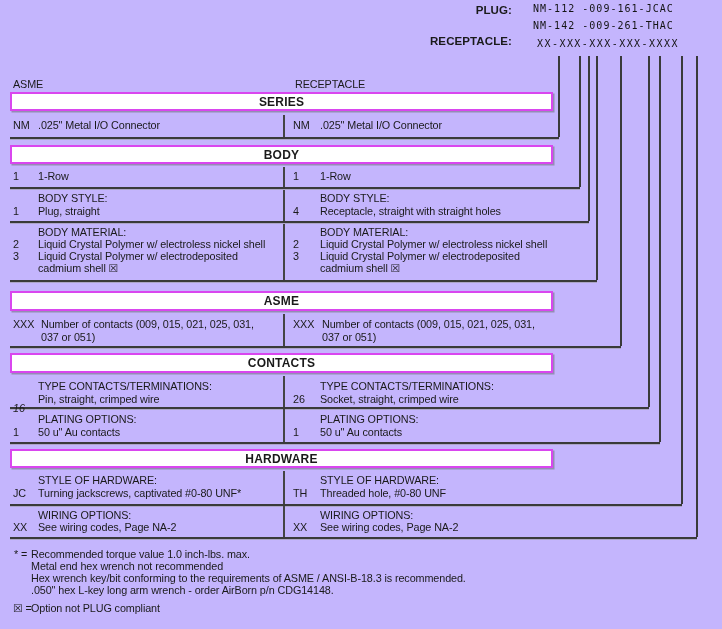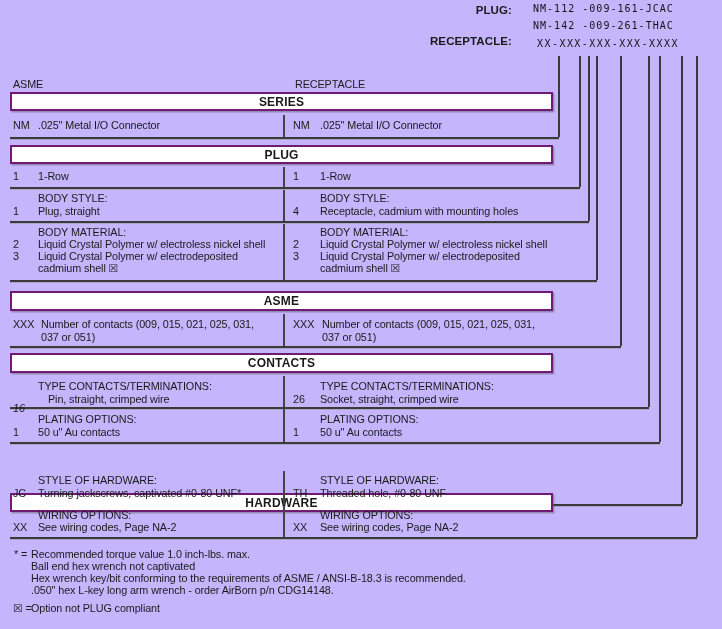--- a/index.html
+++ b/index.html
@@ -1,19 +1,19 @@
 <!DOCTYPE html>
 <html><head>
 <meta charset="utf-8">
 <style>
   html,body{margin:0;padding:0;background:#fff;}
   .canvas{position:relative;width:722px;height:629px;background:#c4b5fd;overflow:hidden;
           font-family:"Liberation Sans",sans-serif;color:#1a1a1a;}
   .t{position:absolute;white-space:nowrap;font-size:10.8px;line-height:12px;letter-spacing:-0.1px;color:#1a1a1a;}
-  .sec{position:absolute;border:2px solid #701a75;box-shadow:1.5px 1.5px 0 rgba(90,90,90,.45);
+  .sec{position:absolute;border:2px solid #d946ef;box-shadow:1.5px 1.5px 0 rgba(90,90,90,.45);
        display:flex;align-items:center;justify-content:center;
        font-size:12px;font-weight:bold;letter-spacing:0.2px;background:#fff;}
   .vline{position:absolute;width:1.5px;background:#3a3a3a;}
   .hrule{position:absolute;height:1.5px;background:#3a3a3a;box-shadow:0 1px 0 rgba(150,150,150,.5);}
   .divider{position:absolute;width:1.5px;background:#444;left:283px;}
   .pn-lbl{position:absolute;font-size:11.5px;font-weight:bold;letter-spacing:0.1px;width:200px;text-align:right;white-space:nowrap;}
   .pn-val{position:absolute;font-family:"DejaVu Sans Mono",monospace;font-size:10px;letter-spacing:1.02px;white-space:nowrap;color:#141414;}
   .pattern{letter-spacing:1.45px;}
 </style>
 </head>
@@ -44,24 +44,24 @@
   <div class="hrule" style="left:10px;top:346px;width:611px;"></div>
   <div class="hrule" style="left:10px;top:407px;width:639px;"></div>
   <div class="hrule" style="left:10px;top:442px;width:650px;"></div>
   <div class="hrule" style="left:10px;top:504px;width:672px;"></div>
   <div class="hrule" style="left:10px;top:537px;width:687px;"></div>
 
   <span class="t" style="left:13px;top:78px;">ASME</span>
   <span class="t" style="left:295px;top:78px;">RECEPTACLE</span>
 
   <div class="sec" style="left:10px;top:92px;width:539px;height:15px;">SERIES</div>
-  <div class="sec" style="left:10px;top:145px;width:539px;height:15px;">PLUG</div>
+  <div class="sec" style="left:10px;top:145px;width:539px;height:15px;">BODY</div>
   <div class="sec" style="left:10px;top:291px;width:539px;height:16px;">ASME</div>
   <div class="sec" style="left:10px;top:353px;width:539px;height:16px;">CONTACTS</div>
-  <div class="sec" style="left:10px;top:449px;width:539px;height:15px;margin-top:44px;">HARDWARE</div>
+  <div class="sec" style="left:10px;top:449px;width:539px;height:15px;">HARDWARE</div>
 
   <div class="divider" style="top:115px;height:22px;"></div>
   <div class="divider" style="top:167px;height:20px;"></div>
   <div class="divider" style="top:190px;height:31px;"></div>
   <div class="divider" style="top:224px;height:56px;"></div>
   <div class="divider" style="top:314px;height:32px;"></div>
   <div class="divider" style="top:376px;height:31px;"></div>
   <div class="divider" style="top:409px;height:33px;"></div>
   <div class="divider" style="top:471px;height:33px;"></div>
   <div class="divider" style="top:506px;height:31px;"></div>
@@ -74,21 +74,21 @@
   <span class="t" style="left:13px;top:170px;">1</span>
   <span class="t" style="left:38px;top:170px;">1-Row</span>
   <span class="t" style="left:293px;top:170px;">1</span>
   <span class="t" style="left:320px;top:170px;">1-Row</span>
 
   <span class="t" style="left:38px;top:192px;">BODY STYLE:</span>
   <span class="t" style="left:320px;top:192px;">BODY STYLE:</span>
   <span class="t" style="left:13px;top:205px;">1</span>
   <span class="t" style="left:38px;top:205px;">Plug, straight</span>
   <span class="t" style="left:293px;top:205px;">4</span>
-  <span class="t" style="left:320px;top:205px;">Receptacle, cadmium with mounting holes</span>
+  <span class="t" style="left:320px;top:205px;">Receptacle, straight with straight holes</span>
 
   <span class="t" style="left:38px;top:226px;">BODY MATERIAL:</span>
   <span class="t" style="left:320px;top:226px;">BODY MATERIAL:</span>
   <span class="t" style="left:13px;top:238px;">2</span>
   <span class="t" style="left:38px;top:238px;">Liquid Crystal Polymer w/ electroless nickel shell</span>
   <span class="t" style="left:293px;top:238px;">2</span>
   <span class="t" style="left:320px;top:238px;">Liquid Crystal Polymer w/ electroless nickel shell</span>
   <span class="t" style="left:13px;top:250px;">3</span>
   <span class="t" style="left:38px;top:250px;">Liquid Crystal Polymer w/ electrodeposited</span>
   <span class="t" style="left:38px;top:262px;">cadmium shell  ☒</span>
@@ -99,21 +99,21 @@
   <span class="t" style="left:13px;top:318px;">XXX</span>
   <span class="t" style="left:41px;top:318px;">Number of contacts (009, 015, 021, 025, 031,</span>
   <span class="t" style="left:41px;top:331px;">037 or 051)</span>
   <span class="t" style="left:293px;top:318px;">XXX</span>
   <span class="t" style="left:322px;top:318px;">Number of contacts (009, 015, 021, 025, 031,</span>
   <span class="t" style="left:322px;top:331px;">037 or 051)</span>
 
   <span class="t" style="left:38px;top:380px;">TYPE CONTACTS/TERMINATIONS:</span>
   <span class="t" style="left:320px;top:380px;">TYPE CONTACTS/TERMINATIONS:</span>
   <span class="t" style="left:13px;top:402px;font-style:italic;">16</span>
-  <span class="t" style="left:48px;top:393px;">Pin, straight, crimped wire</span>
+  <span class="t" style="left:38px;top:393px;">Pin, straight, crimped wire</span>
   <span class="t" style="left:293px;top:393px;text-align:center;">26</span>
   <span class="t" style="left:320px;top:393px;">Socket, straight, crimped wire</span>
 
   <span class="t" style="left:38px;top:413px;">PLATING OPTIONS:</span>
   <span class="t" style="left:320px;top:413px;">PLATING OPTIONS:</span>
   <span class="t" style="left:13px;top:426px;">1</span>
   <span class="t" style="left:38px;top:426px;">50 u" Au contacts</span>
   <span class="t" style="left:293px;top:426px;">1</span>
   <span class="t" style="left:320px;top:426px;">50 u" Au contacts</span>
 
@@ -126,19 +126,19 @@
 
   <span class="t" style="left:38px;top:509px;">WIRING OPTIONS:</span>
   <span class="t" style="left:320px;top:509px;">WIRING OPTIONS:</span>
   <span class="t" style="left:13px;top:521px;">XX</span>
   <span class="t" style="left:38px;top:521px;">See wiring codes, Page NA-2</span>
   <span class="t" style="left:293px;top:521px;">XX</span>
   <span class="t" style="left:320px;top:521px;">See wiring codes, Page NA-2</span>
 
   <span class="t" style="left:14px;top:548px;">* =</span>
   <span class="t" style="left:31px;top:548px;">Recommended torque value 1.0 inch-lbs. max.</span>
-  <span class="t" style="left:31px;top:560px;">Ball end hex wrench not captivated</span>
+  <span class="t" style="left:31px;top:560px;">Metal end hex wrench not recommended</span>
   <span class="t" style="left:31px;top:572px;">Hex wrench key/bit conforming to the requirements of ASME / ANSI-B-18.3 is recommended.</span>
   <span class="t" style="left:31px;top:584px;">.050" hex L-key long arm wrench - order AirBorn p/n CDG14148.</span>
   <span class="t" style="left:13px;top:602px;">☒ =</span>
   <span class="t" style="left:31px;top:602px;">Option not PLUG compliant</span>
 
 </div>
 
 </body></html>

